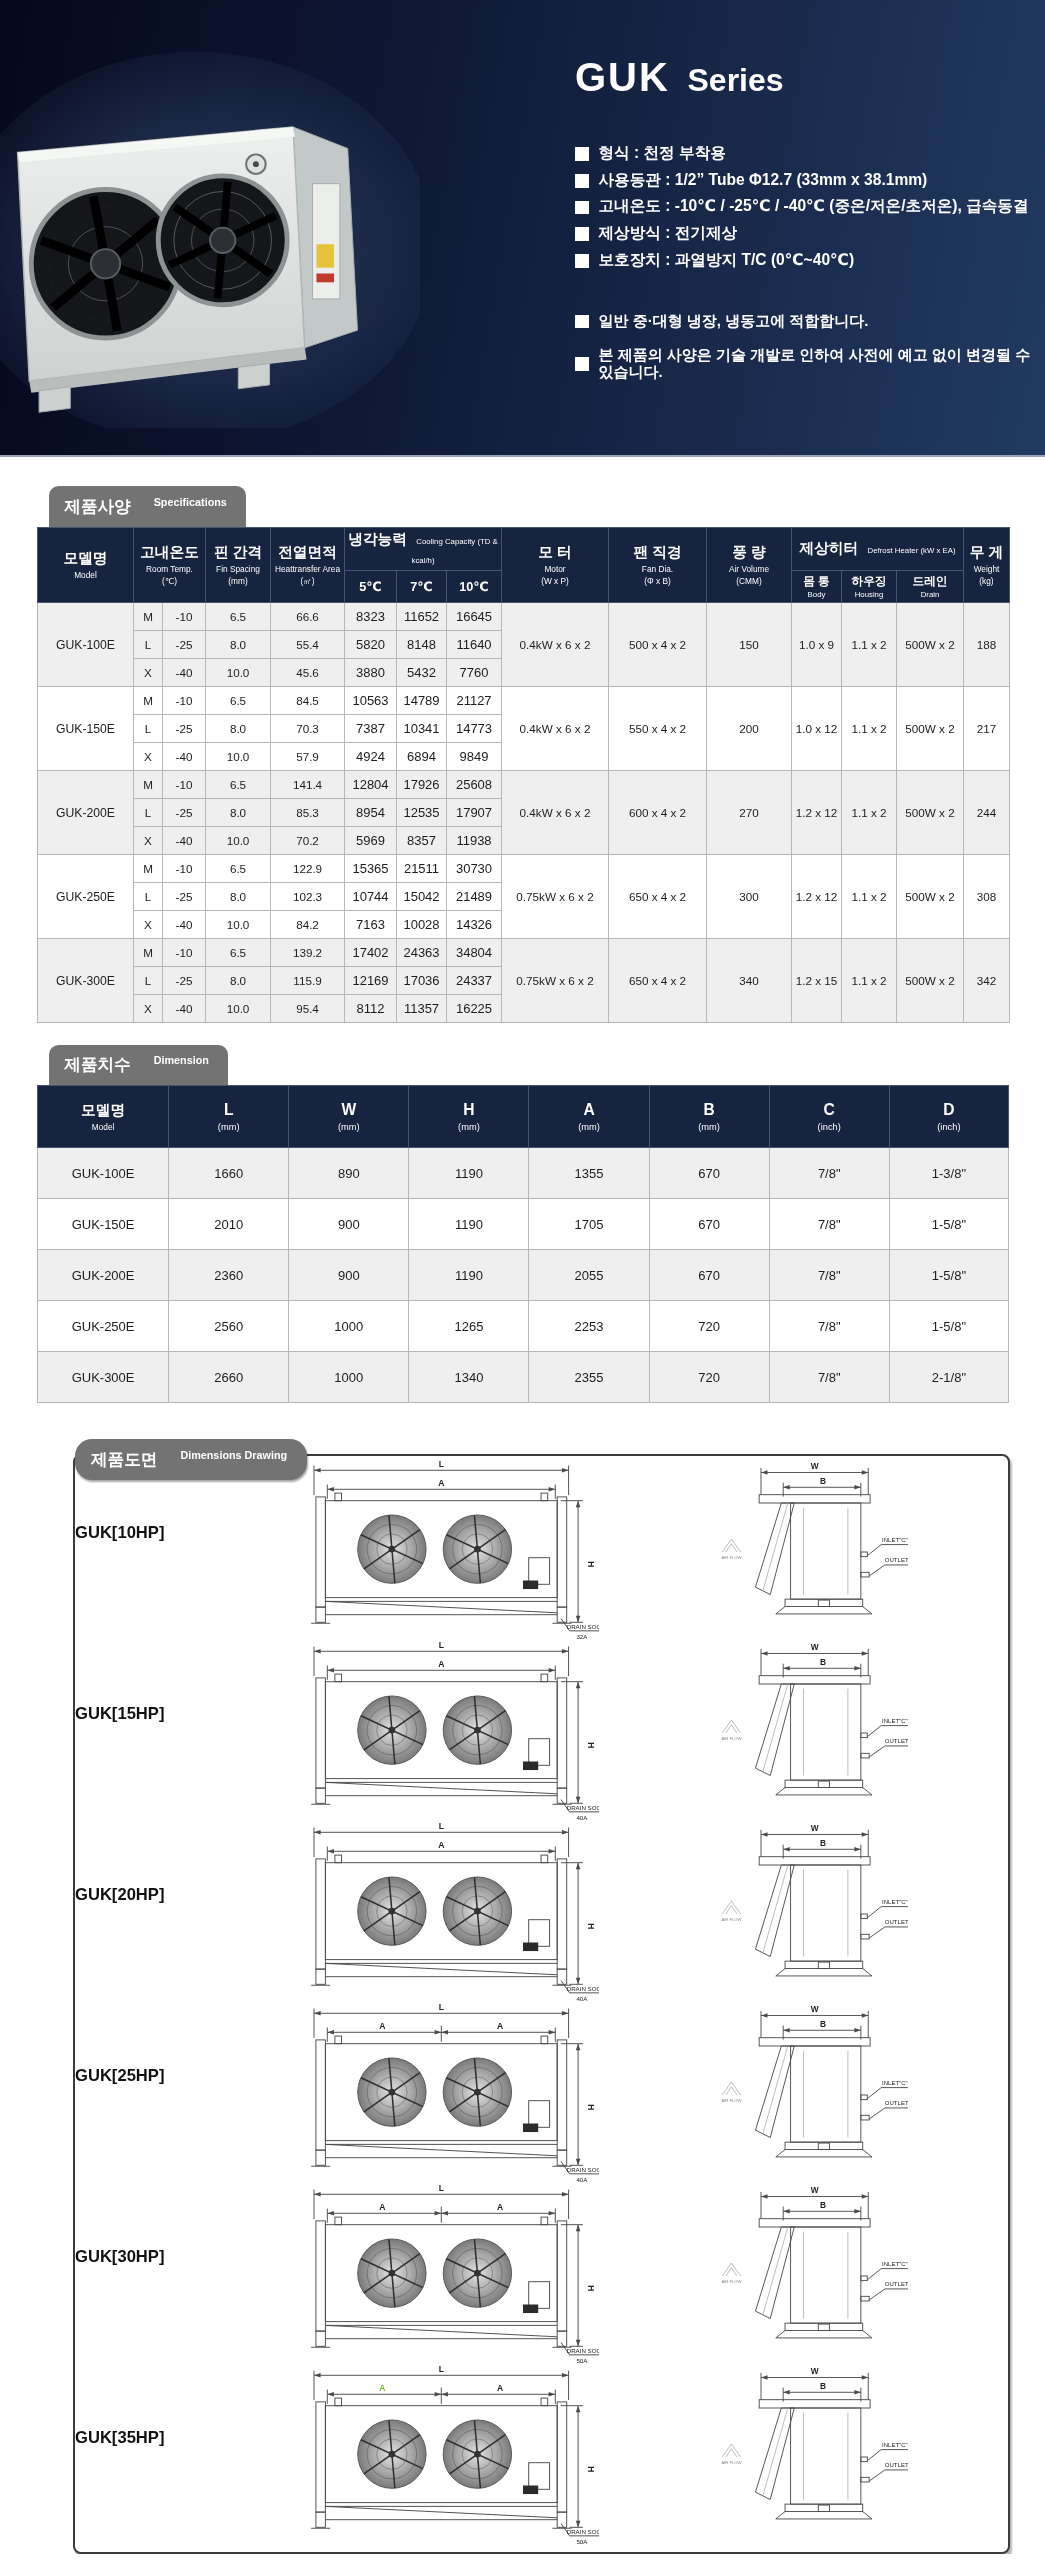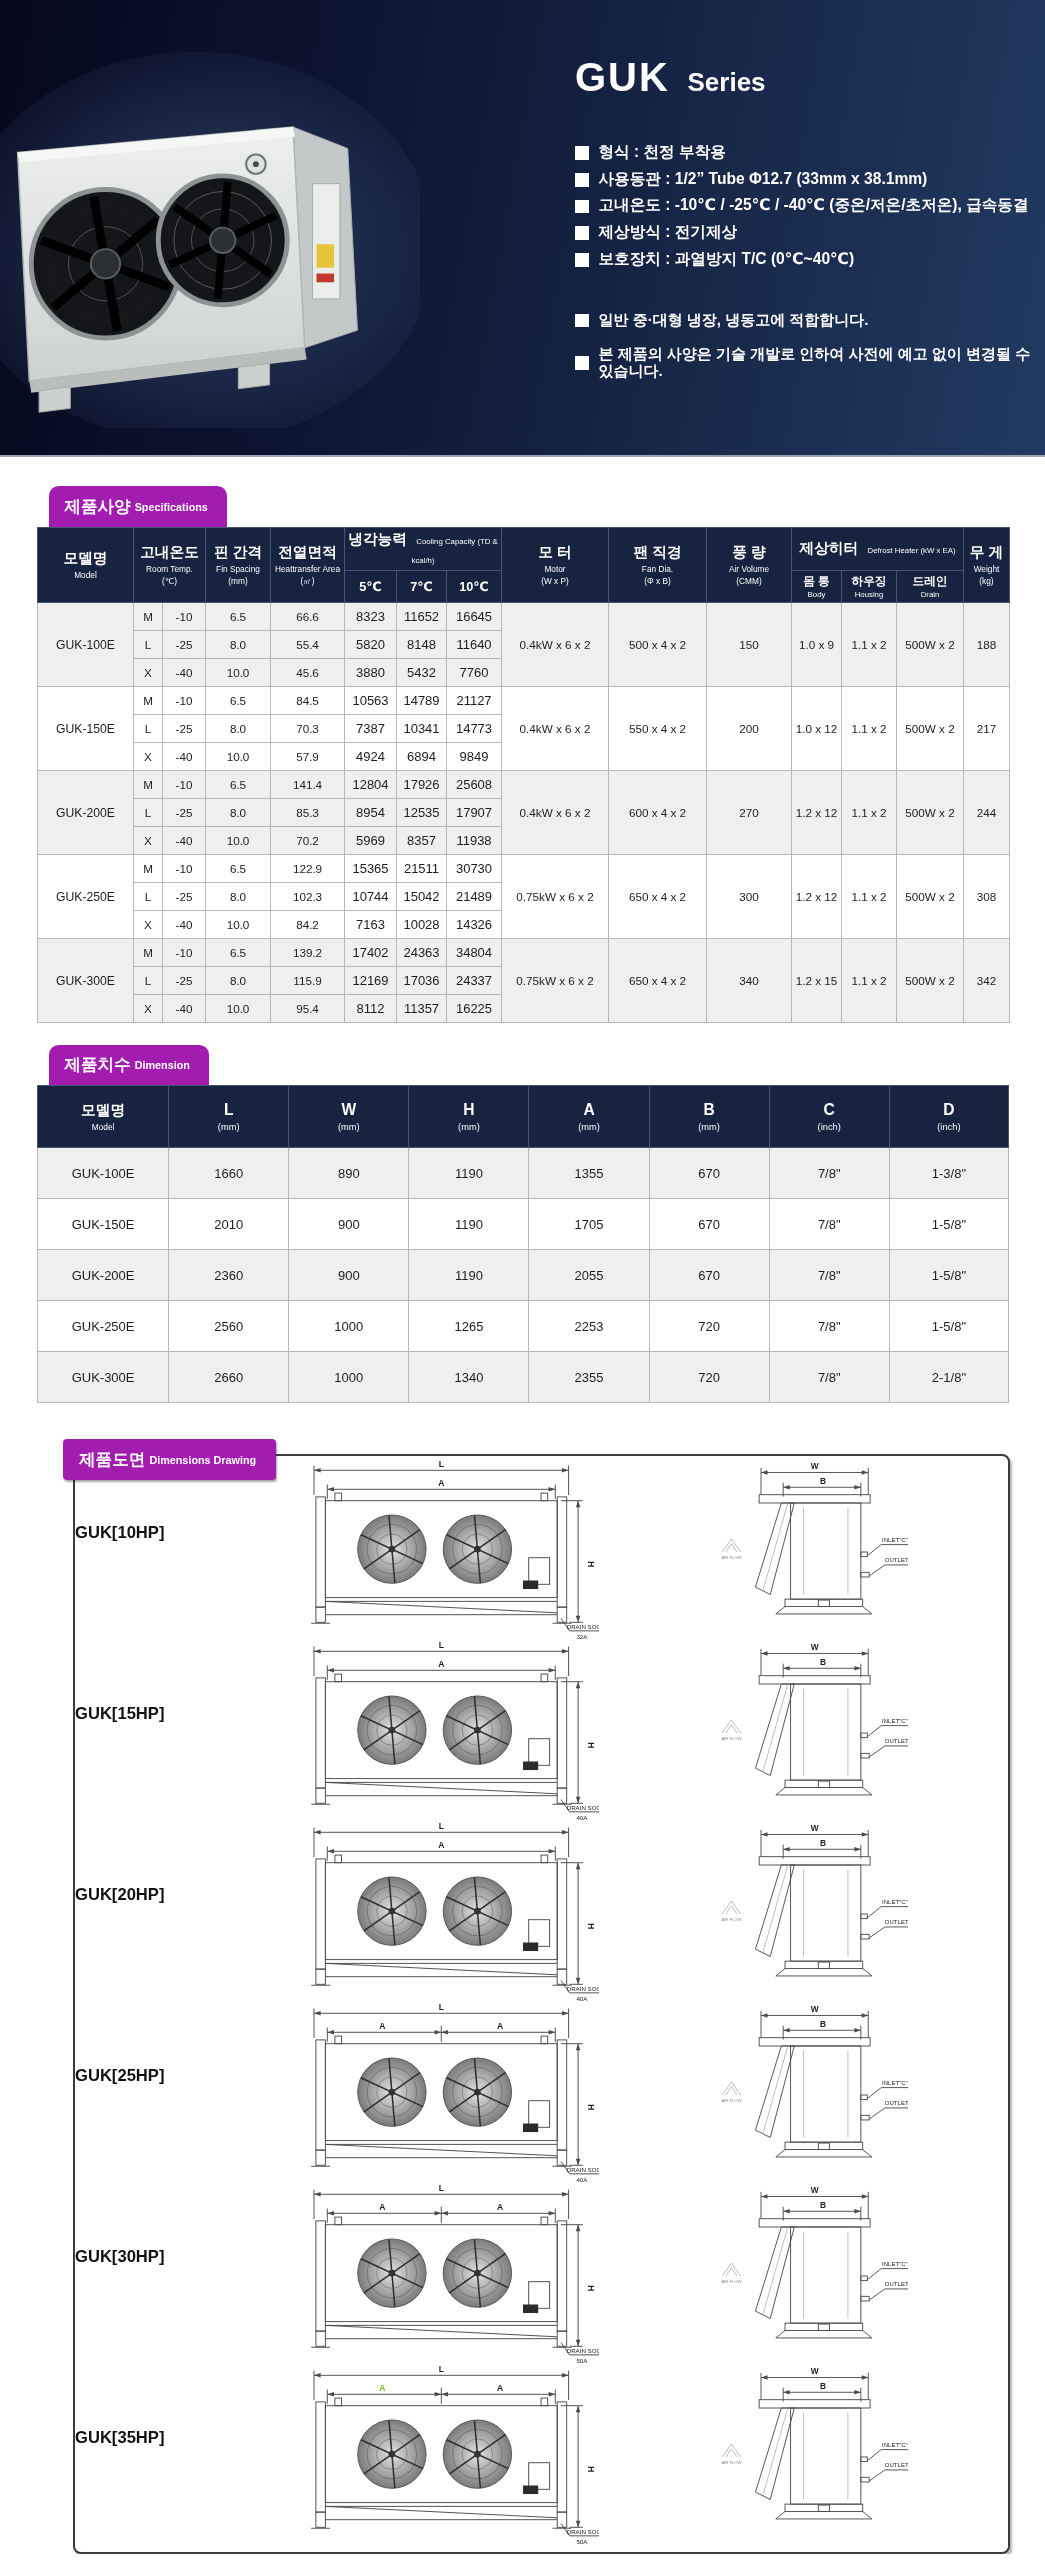--- a/index.html
+++ b/index.html
@@ -6,30 +6,30 @@
   body{width:1045px;font-family:"Liberation Sans","DejaVu Sans",sans-serif;color:#222;}
 
   
   .header{position:relative;height:455px;overflow:hidden;
     background:linear-gradient(100deg,#05081c 0%,#0e1834 38%,#223a61 100%);
     border-bottom:2px solid #9aa2b5;}
   .photo{position:absolute;left:0;top:37px;}
   .header-content{position:absolute;left:575px;top:57px;width:459px;}
   .title-row{display:flex;align-items:baseline;gap:17.6px;color:#fff;}
   .title-main{font-size:40px;font-weight:bold;letter-spacing:2px;line-height:1;}
-  .title-sub{font-size:26px;font-weight:bold;}
+  .title-sub{font-size:32px;font-weight:bold;}
   .bullets{margin-top:45px;}
   .bullet{display:flex;align-items:center;color:#fff;font-size:15.6px;font-weight:bold;
     margin-bottom:8.8px;line-height:1.15;}
   .sq{flex:none;width:13.7px;height:13.7px;background:#fff;margin-right:9.8px;margin-top:2px;}
   .bullets.notes{margin-top:43px;}
   .bullets.notes .bullet{margin-bottom:16.6px;font-size:15px;}
 
   
-  .tab{display:inline-flex;align-items:center;gap:4px;background:#a21caf;color:#fff;
+  .tab{display:inline-flex;align-items:flex-start;gap:23px;background:#737373;color:#fff;
     padding:9.8px 19.6px 8.8px 15.6px;border-radius:9.8px 9.8px 0 0;}
   .tab-ko{font-size:16.6px;font-weight:bold;}
   .tab-en{font-size:10.8px;font-weight:bold;}
 
   .section{margin-left:37px;width:972px;}
   .sec-spec{margin-top:29px;}
   .sec-dim{margin-top:21.5px;}
   .tab{margin-left:11.7px;}
 
   
@@ -52,21 +52,21 @@
   
   .dim-table thead th{height:55px;}
   .dim-th-main{display:block;font-size:15.6px;font-weight:bold;}
   .dim-th-sub{display:block;font-size:9.3px;font-weight:normal;margin-top:2.9px;}
   .dim-table tbody td{height:50px;font-size:13px;}
 
   
   .drawing-section{position:relative;margin:51px 0 0 73px;width:937px;}
   .drawing-box{position:relative;border:2px solid #3c3c3c;border-radius:7.8px;background:#fff;
     box-shadow:2px 3.9px 2px rgba(120,120,120,.55);padding:5.9px 0 3.9px 0;}
-  .drawing-tab{position:absolute;top:-16.6px;left:-15.6px;border-radius:4px;margin-left:4px;
+  .drawing-tab{position:absolute;top:-16.6px;left:-15.6px;border-radius:17px;margin-left:16px;
     box-shadow:1px 2px 2px rgba(0,0,0,.35);}
   .dw-row{height:181px;display:flex;align-items:center;}
   .dw-label{width:115px;margin-top:-39px;font-size:16.6px;font-weight:600;color:#111;}
   .front-svg{margin-left:86px;}
   .side-svg{margin-left:101px;}
 
   .ln{stroke:#4a4a4a;fill:none;stroke-width:1;}
   .ln-thin{stroke:#9a9a9a;fill:none;stroke-width:.7;}
   .ar{fill:#4a4a4a;stroke:none;}
   .dim-t{font-size:9px;font-weight:bold;fill:#222;text-anchor:middle;}

